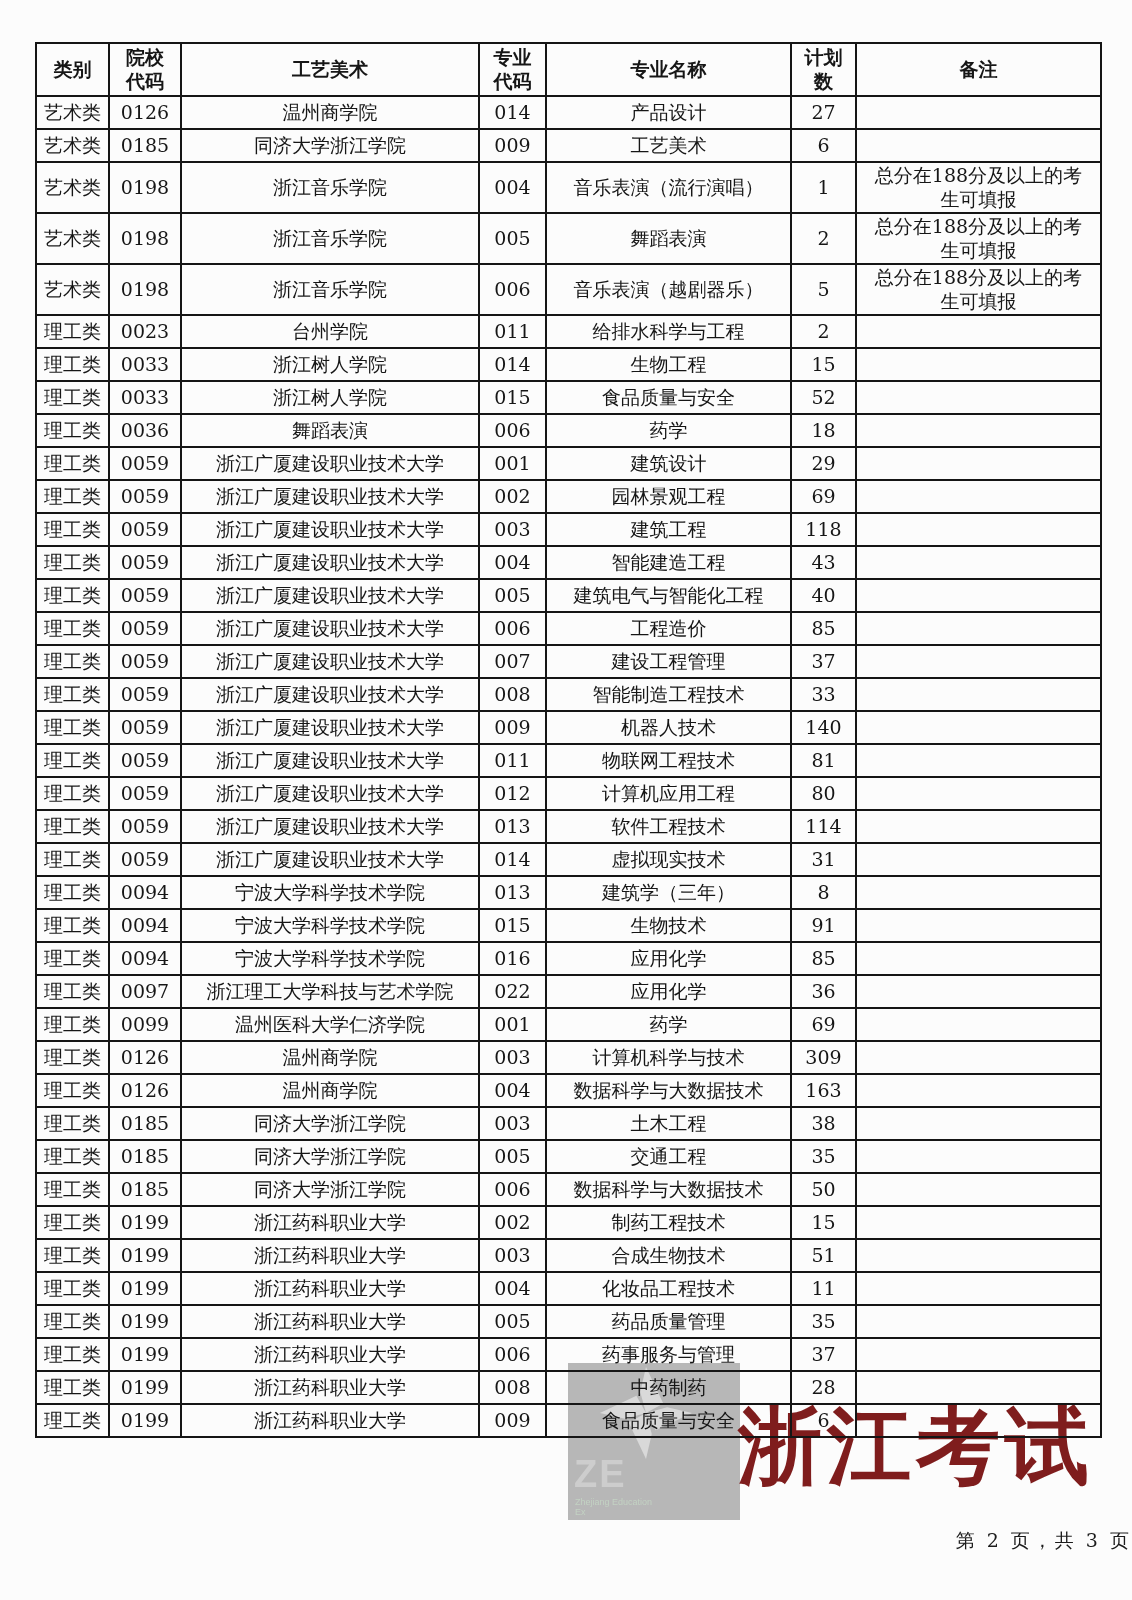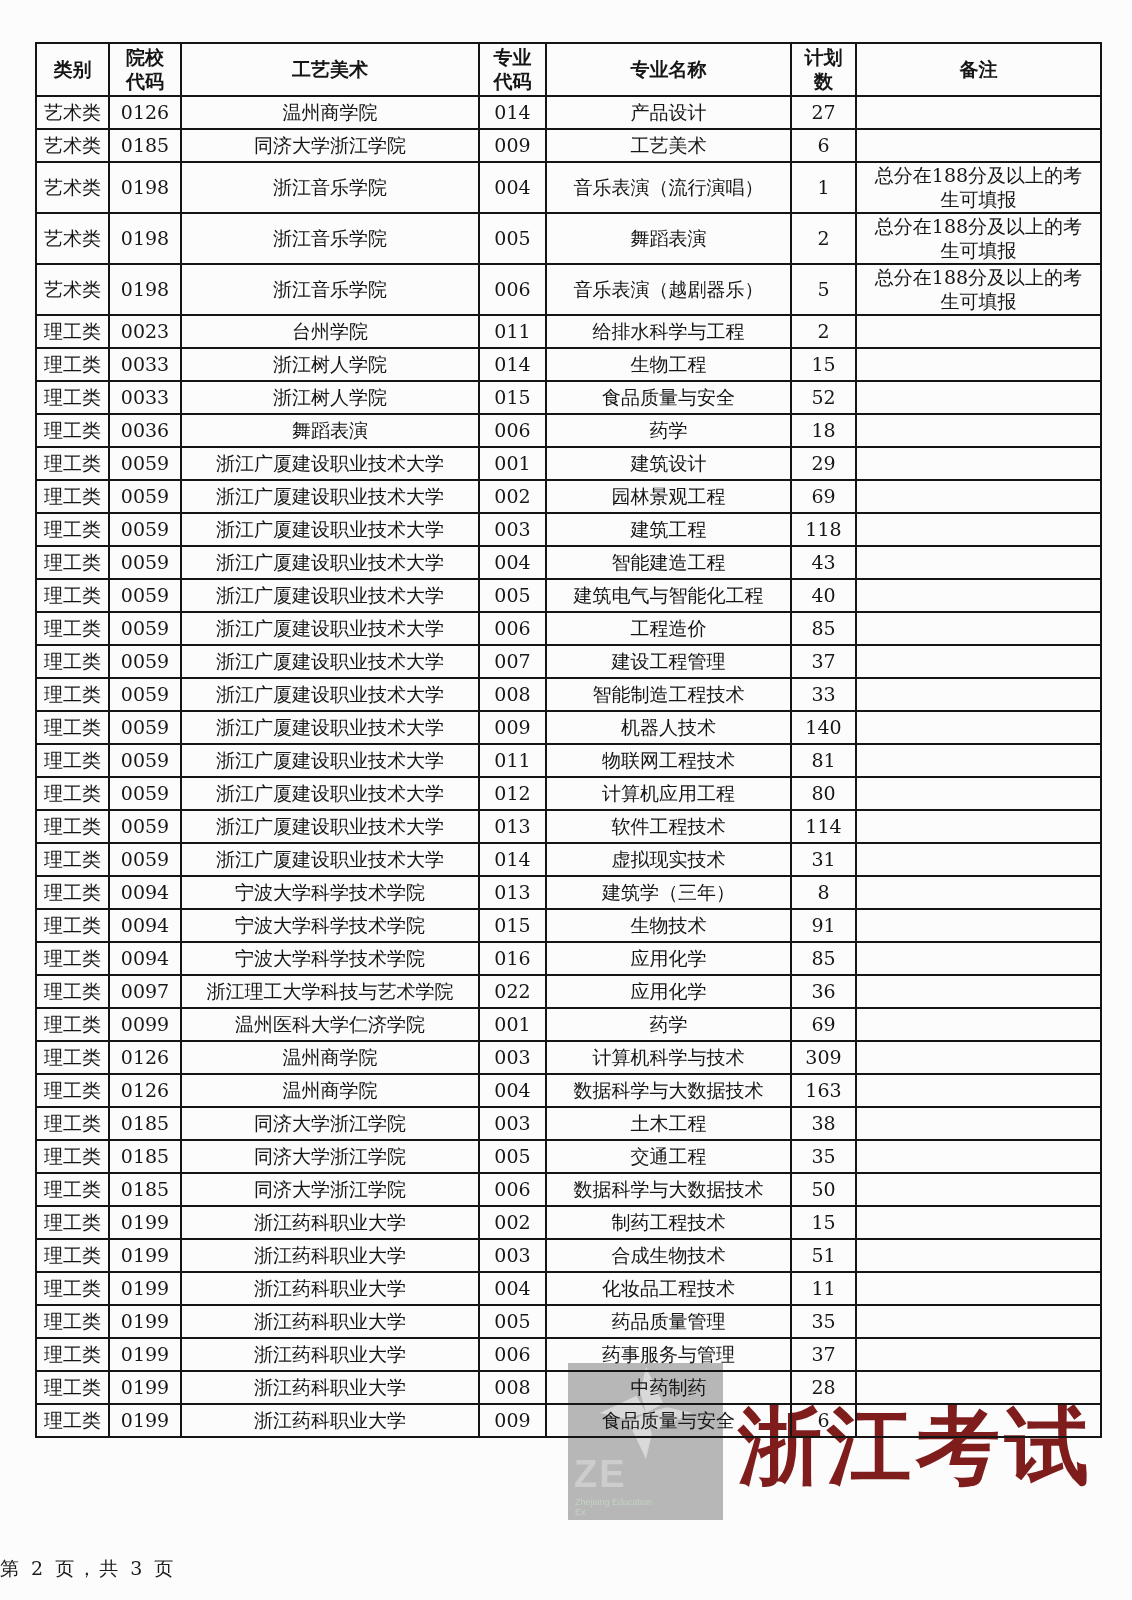--- a/index.html
+++ b/index.html
@@ -11,21 +11,21 @@
   .page{
     position:relative;
     width:1132px;height:1600px;
     background:#fcfcfc;
     color:#161616;
     overflow:hidden;
   }
   
   .wm-layer{position:absolute;inset:0;z-index:0;}
   .wm-block{
-    position:absolute;left:568px;top:1363px;width:155px;height:157px;
+    position:absolute;left:568px;top:1363px;width:172px;height:157px;
     background:#b7b7b7;
   }
   .wm-logo{position:absolute;left:24px;top:2px;width:108px;height:96px;}
   .wm-ze{
     position:absolute;left:6px;bottom:24px;
     font-family:"Liberation Sans",sans-serif;
     font-weight:bold;font-size:38px;letter-spacing:2px;
     color:#cdcdcd;
   }
   .wm-small{
@@ -51,21 +51,21 @@
     font-size:19px;line-height:1.25;
     padding:0 3px;overflow:hidden;
   }
   .plan thead th{height:51px;font-weight:600;padding:0;}
   .plan tr.row td{height:31px;}
   .plan tr.row-tall td{height:49px;}
   .plan td.remark{padding:0 16px;}
   
   .footer{
     position:absolute;left:0;top:1528px;width:100%;z-index:1;
-    text-align:left;font-size:19px;letter-spacing:3px;color:#1b1b1b;margin-top:28px;
+    text-align:right;font-size:19px;letter-spacing:3px;color:#1b1b1b;
   }
 </style>
 </head>
 <body>
 
 <div class="page">
 
   <div class="wm-layer">
     <div class="wm-block">
       <svg class="wm-logo" viewBox="0 0 100 100">

